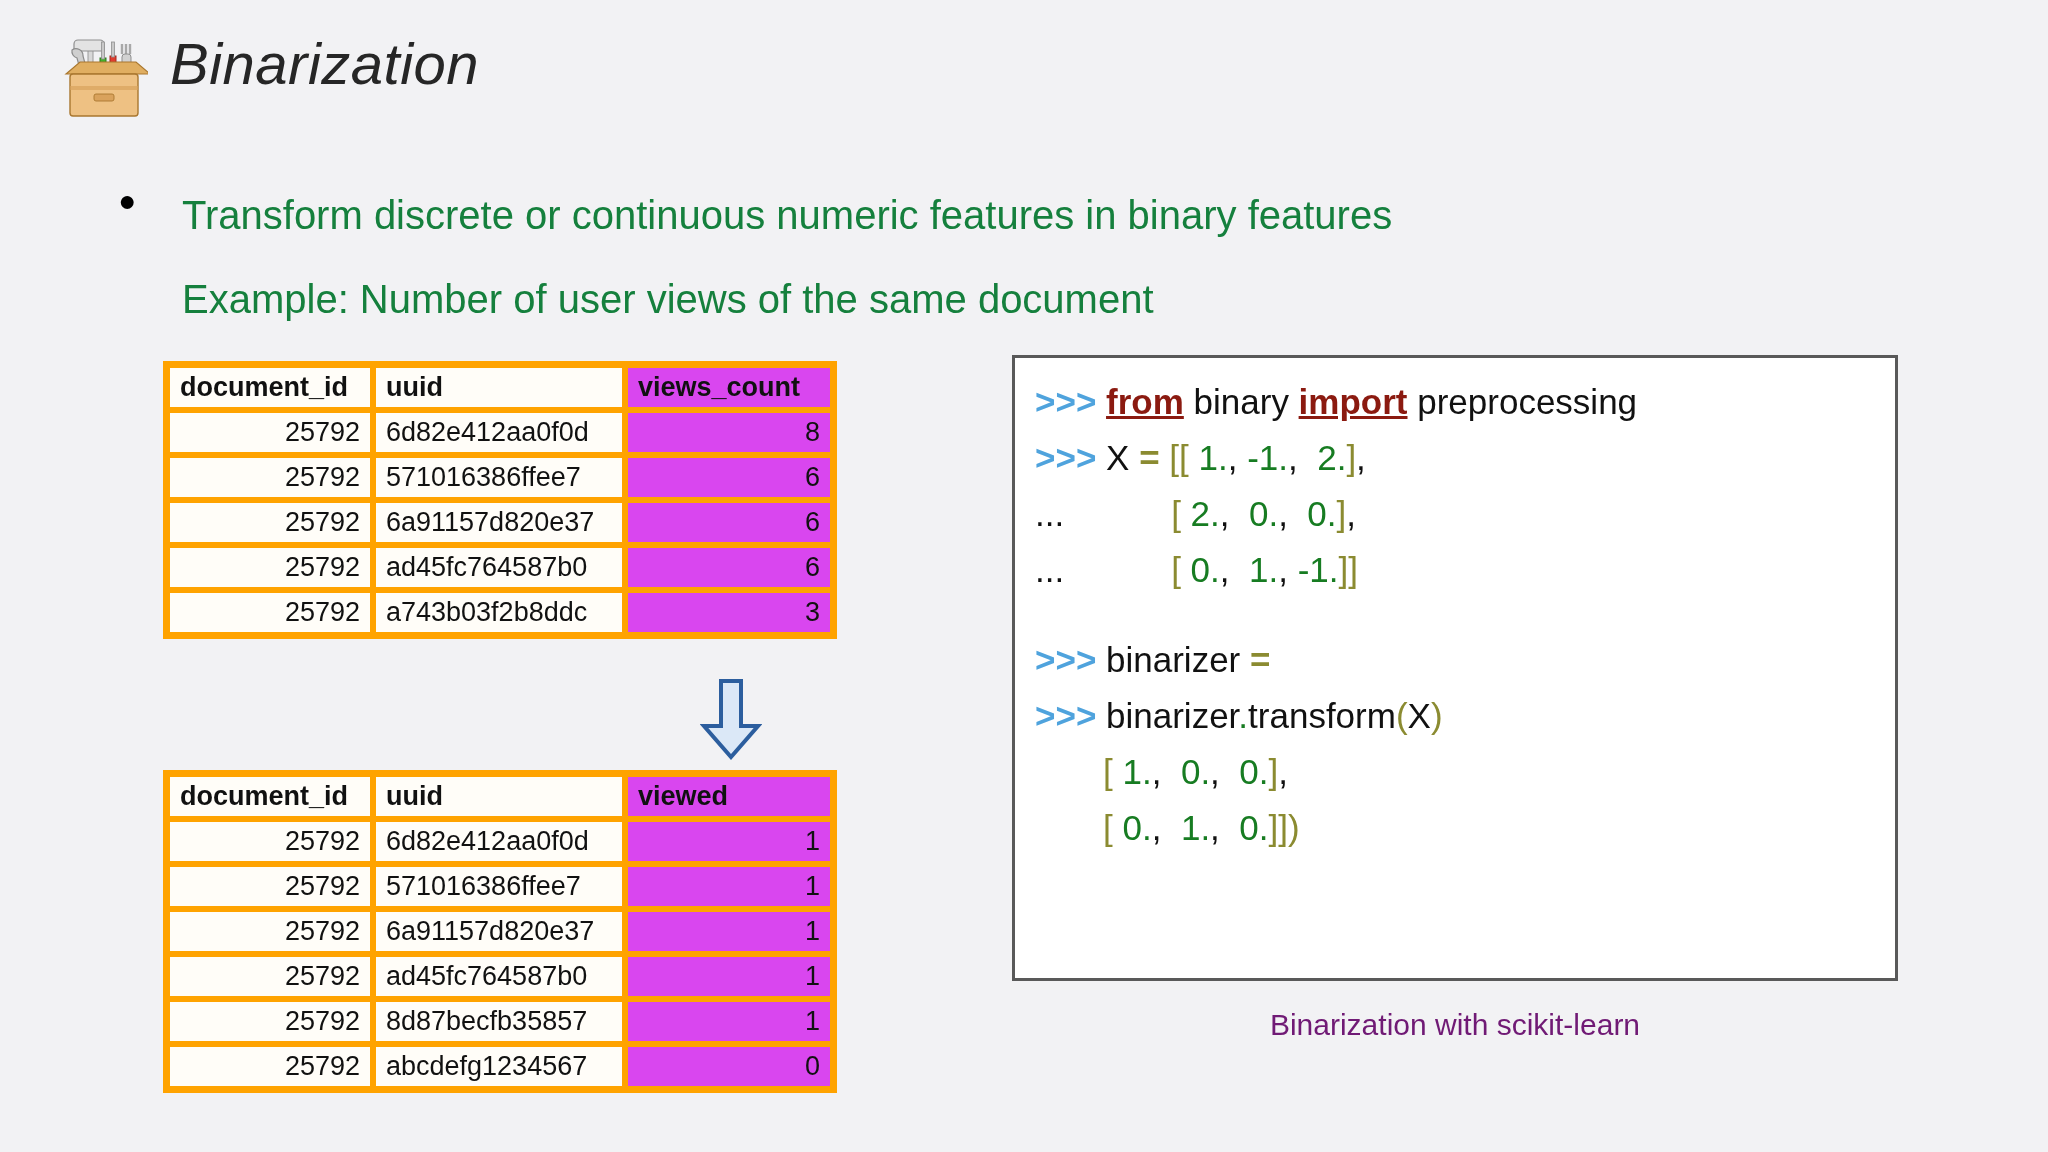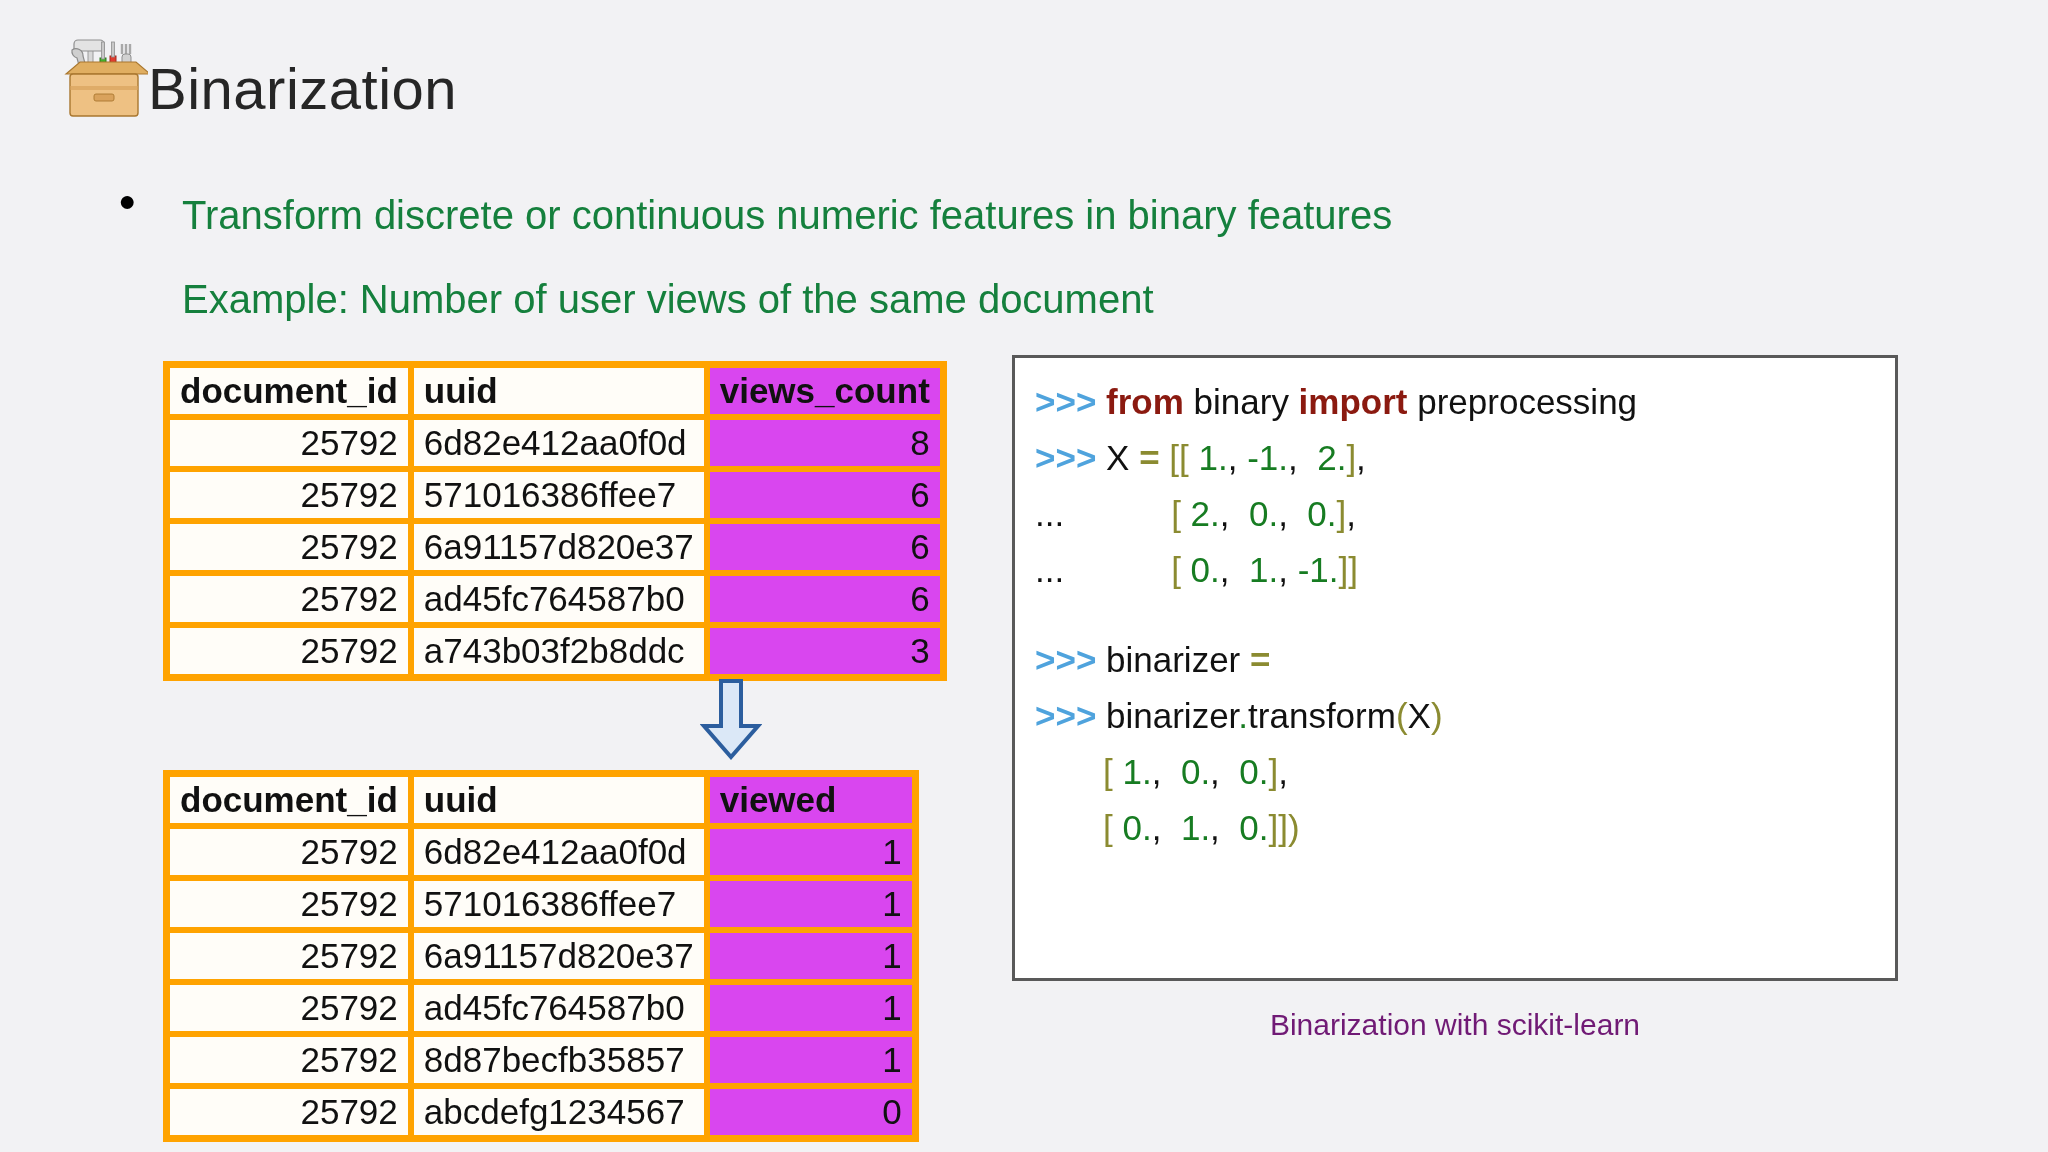--- a/index.html
+++ b/index.html
@@ -14,21 +14,23 @@
     overflow: hidden;
     position: relative;
   }
 
   
   .title-row {
     position: absolute;
     left: 60px;
     top: 30px;
     display: flex;
-    align-items: flex-end;
+    align-items: flex-start;
+    gap: 22px;
+    font-style: italic;
   }
   .toolbox-icon {
     width: 88px;
     height: 92px;
     position: relative;
     flex: 0 0 auto;
   }
   .title-text {
     font-size: 58px;
     color: #262626;
@@ -75,21 +77,21 @@
     border: 4px solid #ffa300;
     font-size: 27px;
   }
   #table-before { left: 163px; top: 361px; }
   #table-after  { left: 163px; top: 770px; }
 
   .data-table td, .data-table th {
     border: 3px solid #ffa300;
     height: 45px;
     padding: 3px 10px;
-    font-size: 35px;
+    font-size: 27px;
     color: #111;
     background: #fffdf8;
     box-sizing: border-box;
   }
   .data-table th {
     text-align: left;
     font-weight: bold;
     background: #fffdf8;
   }
   .col-docid { width: 206px; }
@@ -126,21 +128,21 @@
   }
   .code-line {
     font-family: "Liberation Sans", sans-serif;
     font-size: 35px;
     line-height: 56px;
     white-space: pre;
     color: #111111;
   }
   .code-line.blank { line-height: 34px; }
   .tok-prompt { color: #4fa3dd; font-weight: bold; }
-  .tok-kw     { color: #8b1a10; font-weight: bold; }
+  .tok-kw     { color: #8b1a10; font-weight: bold; text-decoration: underline; }
   .tok-num    { color: #177c22; }
   .tok-brk    { color: #8b8b31; }
   .tok-op     { color: #8b8b31; font-weight: bold; }
   .tok-bold   { font-weight: bold; color: #111; }
   .tok-plain  { color: #111; }
 
   .code-caption {
     position: absolute;
     left: 1012px;
     top: 1008px;

